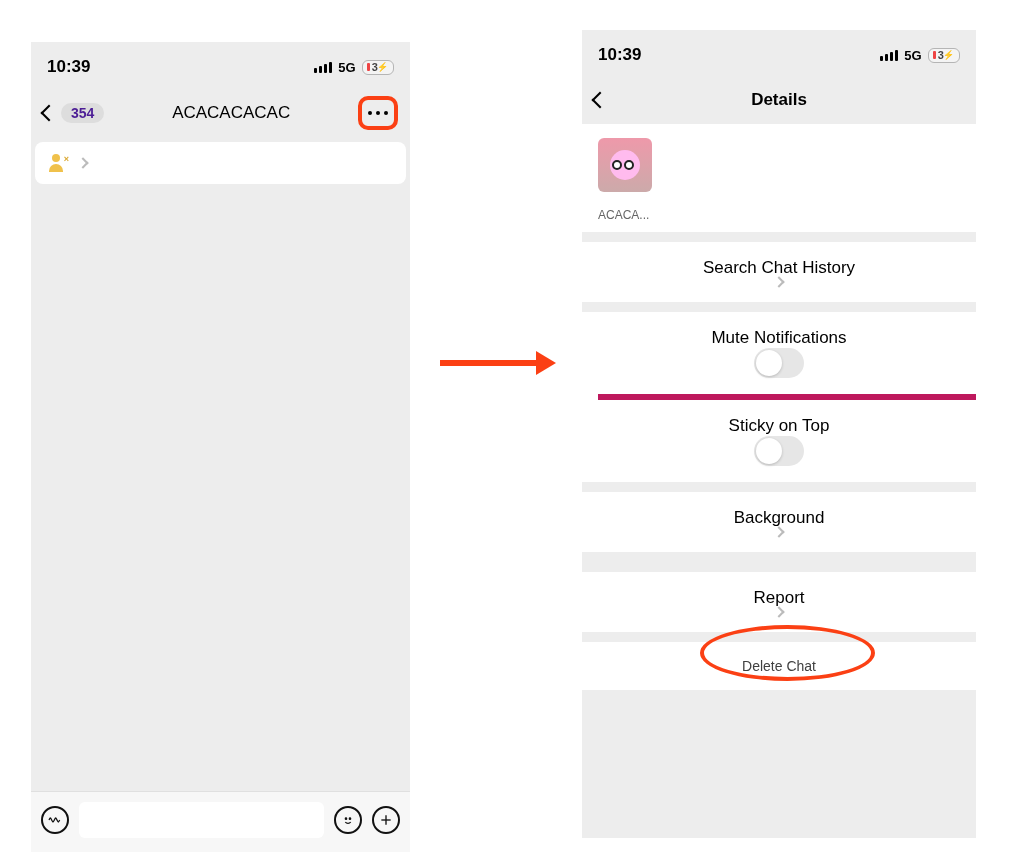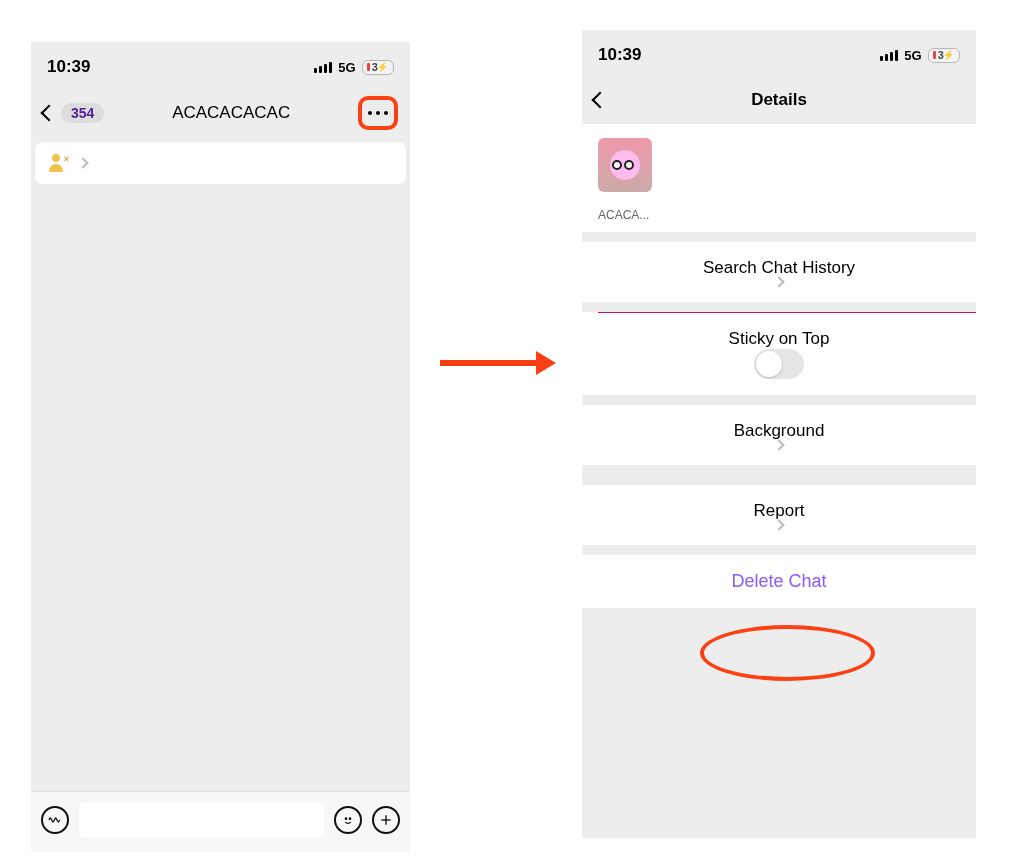--- a/index.html
+++ b/index.html
@@ -50,26 +50,26 @@
     .profile-block { background: #fff; padding: 14px 16px 10px 16px; }
     .avatar { width: 54px; height: 54px; border-radius: 6px; background: linear-gradient(#e9a, #caa); position: relative; overflow:hidden; display:flex;align-items:center;justify-content:center; }
     .avatar .face{ width:30px;height:30px;background:#fbe;border-radius:50%;position:relative;}
     .avatar .glasses{position:absolute;width:26px;height:10px;top:22px;left:14px;display:flex;gap:2px;}
     .avatar .glasses span{width:10px;height:10px;border:2px solid #222;border-radius:50%;background:#fff;}
     .avatar-name { font-size: 12px; color: #666; margin-top: 16px; white-space: nowrap; overflow: hidden; text-overflow: ellipsis; width: 54px; }
 
     .spacer { height: 10px; background: #ededed; }
 
     .list-row { background: #fff; display: flex; align-items: center; justify-content: space-between; padding: 16px 16px; font-size: 17px; color: #000; flex-direction: column; }
-    .row-bd{border-top:1px solid #be185d;}
+    .row-bd{border-top:6px solid #be185d;}
 
     .toggle { width: 50px; height: 30px; background: #e6e6e6; border-radius: 15px; position: relative; }
     .toggle .knob { width: 26px; height: 26px; background: #fff; border-radius: 50%; position: absolute; top: 2px; left: 2px; box-shadow: 0 1px 3px rgba(0,0,0,0.2); }
 
-    .delete-row { background: #fff; text-align: center; padding: 16px 0; font-size: 18px; color: #8b5cf6; }
+    .delete-row { background: #fff; text-align: center; padding: 16px 0; font-size: 14px; color: #404040; }
     .highlight-delete { position: absolute; left: 700px; top: 625px; width: 175px; height: 56px; border: 4px solid #fb4014; border-radius: 50%; pointer-events: none; }
 
     .arrow-annot { position: absolute; left: 440px; top: 360px; }
     .arrow-line { width: 100px; height: 6px; background: #fb4014; position: relative; }
     .arrow-head { position: absolute; right: -16px; top: -9px; width: 0; height: 0; border-left: 20px solid #fb4014; border-top: 12px solid transparent; border-bottom: 12px solid transparent; }
 
     .bottom-edge{position:absolute;left:0;right:0;bottom:0;height:110px;background:#ededed;}
   </style>
 </head>
 <body>
@@ -184,20 +184,26 @@
 
   <div class="spacer"></div>
 
   <div class="list-row">
     <span>Search Chat History</span>
     <div class="chev-right"></div>
   </div>
 
   <div class="spacer"></div>
 
+  <div class="list-row">
+    <span>Mute Notifications</span>
+    <div class="toggle">
+        <div class="knob"></div>
+      </div>
+  </div>
   <div style="background:#fff;padding-left:16px;">
       <div class="list-row row-bd" style="padding-left:0;">
     <span>Sticky on Top</span>
     <div class="toggle">
           <div class="knob"></div>
         </div>
   </div>
     </div>
 
   <div class="spacer"></div>

